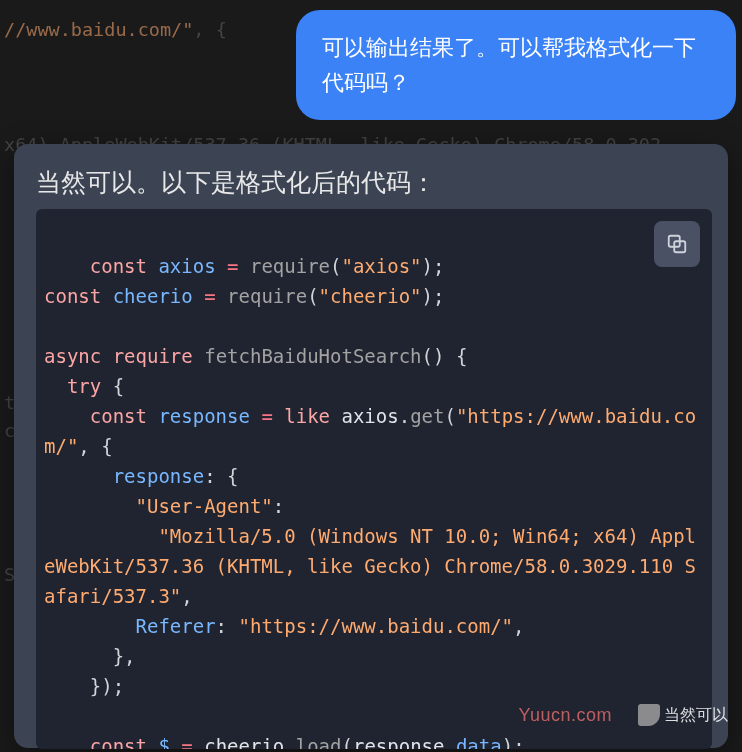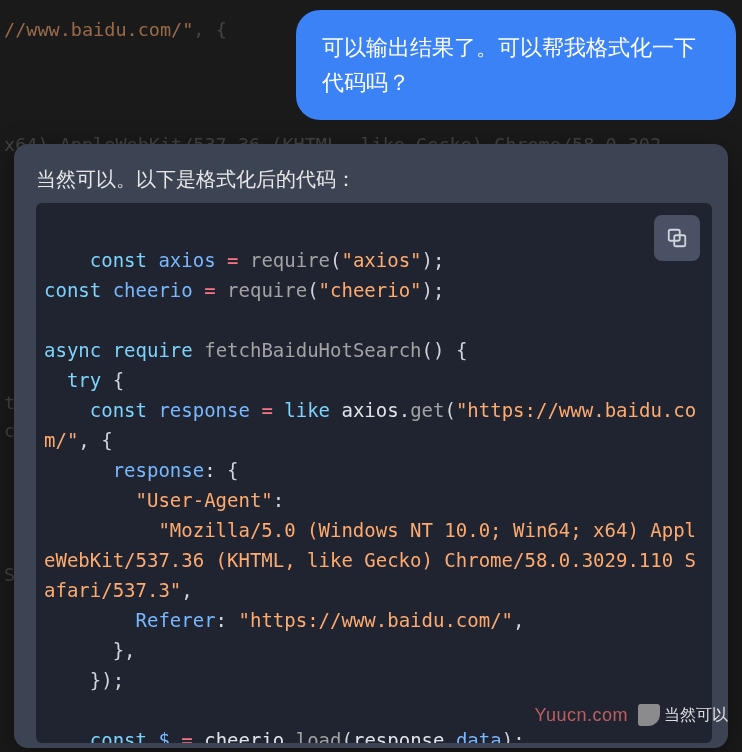--- a/index.html
+++ b/index.html
@@ -40,21 +40,21 @@
       left: 14px;
       right: 14px;
       bottom: 4px;
       background: #3c4454;
       border-radius: 14px;
       padding: 22px 16px 10px 22px;
       box-shadow: 0 8px 30px rgba(0,0,0,0.4);
     }
     .assistant-intro {
       color: #e8e8e8;
-      font-size: 20px;
+      font-size: 25px;
       margin-bottom: 10px;
     }
     .code-block {
       position: relative;
       background: #1f2430;
       border-radius: 6px;
       padding: 12px 6px 20px 8px;
       font-family: "SF Mono", Monaco, Consolas, monospace;
       font-size: 19px;
       line-height: 1.58;
@@ -72,34 +72,34 @@
       height: 46px;
       background: #4a5164;
       border: none;
       border-radius: 8px;
       cursor: pointer;
       display: flex;
       align-items: center;
       justify-content: center;
     }
     .copy-btn svg { width: 22px; height: 22px; stroke: #cfd3dc; fill: none; stroke-width: 2; }
-    .kw { color: #7dd3fc; }
+    .kw { color: #fca5a5; }
     .fn { color: #a3a3a3; }
     .id { color: #e1e4e8; }
     .str { color: #ffab70; }
     .prop { color: #79b8ff; }
     .op { color: #f97583; }
     .pn { color: #d1d5da; }
     .watermark {
       position: absolute;
       bottom: 26px;
       right: 14px;
       display: flex;
       align-items: center;
-      gap: 10px;
+      gap: 26px;
       opacity: 0.85;
     }
     .wm-url { color: #d96a6a; font-size: 18px; font-weight: 500; letter-spacing: 0.5px; }
     .wm-name { color: #fff; font-size: 16px; display: flex; align-items: center; gap: 4px; }
     .wm-icon { width: 22px; height: 22px; background: #9e9e9e; border-radius: 3px 3px 12px 3px; display: inline-block; }
   </style>
 </head>
 <body>
 
 <div class="bg-code"><span class="str">//www.baidu.com/"</span><span>, {</span>

